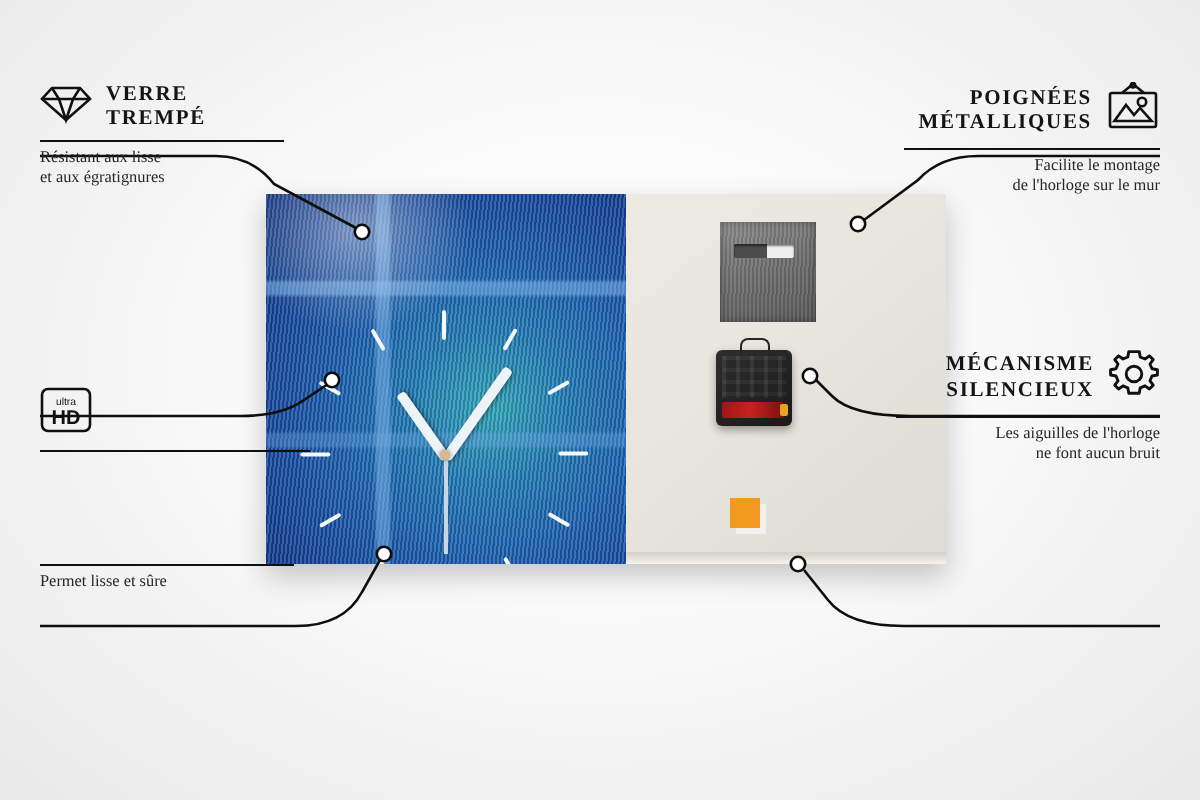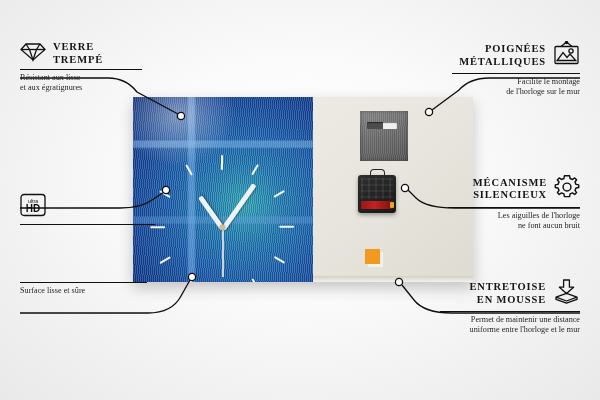--- a/index.html
+++ b/index.html
@@ -266,21 +266,21 @@
           <text x="13" y="9.6" font-family="Liberation Sans, sans-serif" font-size="5.2" text-anchor="middle" fill="#101010">ultra</text>
           <text x="13" y="19" font-family="Liberation Sans, sans-serif" font-size="10" font-weight="bold" text-anchor="middle" fill="#101010">HD</text>
         </svg>
       </span>
     </div>
     <div class="rule"></div>
   </div>
 
   <div class="feature left" style="left:20px; top:279px; width:127px;">
     <div class="rule"></div>
-    <div class="sub">Surface lisse et sûre</div>
+    <div class="sub">Permet lisse et sûre</div>
   </div>
 
   <div class="feature right" style="left:452px; top:41px; width:128px;">
     <div class="head">
       <div class="title">POIGNÉES
 MÉTALLIQUES</div>
       <span class="ico">
         <svg width="27" height="25" viewBox="0 0 27 25">
           <g fill="none" stroke="#101010" stroke-width="1.3">
             <path d="M13.5,1 L8,5.5 M13.5,1 L19,5.5"></path>
@@ -311,32 +311,14 @@
             <circle cx="13" cy="13" r="3.9"></circle>
           </g>
         </svg>
       </span>
     </div>
     <div class="rule"></div>
     <div class="sub">Les aiguilles de l'horloge
 ne font aucun bruit</div>
   </div>
 
-  <div class="feature right" style="left:440px; top:279px; width:140px;">
-    <div class="head">
-      <div class="title">ENTRETOISE
-EN MOUSSE</div>
-      <span class="ico">
-        <svg width="27" height="25" viewBox="0 0 27 25">
-          <g fill="none" stroke="#101010" stroke-width="1.3" stroke-linejoin="round">
-            <path d="M10.6,1 L16.4,1 L16.4,8.2 L20.6,8.2 L13.5,14.6 L6.4,8.2 L10.6,8.2 Z"></path>
-            <path d="M13.5,14.4 L24,18.2 L13.5,22 L3,18.2 Z"></path>
-            <path d="M3,18.2 L3,20.4 L13.5,24.2 L24,20.4 L24,18.2"></path>
-          </g>
-        </svg>
-      </span>
-    </div>
-    <div class="rule"></div>
-    <div class="sub">Permet de maintenir une distance
-uniforme entre l'horloge et le mur</div>
-  </div>
 
 </div>
 
 </body></html>

